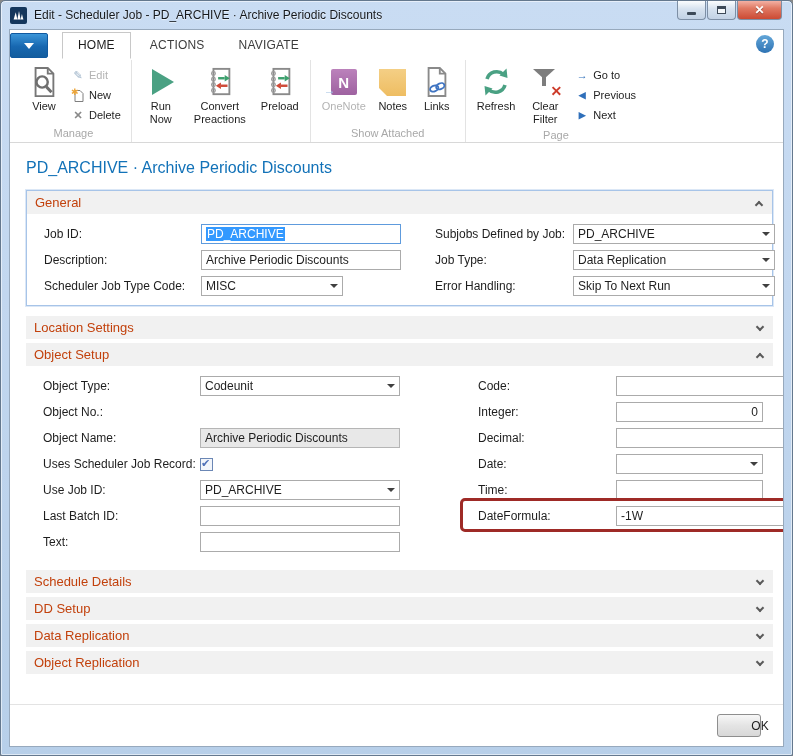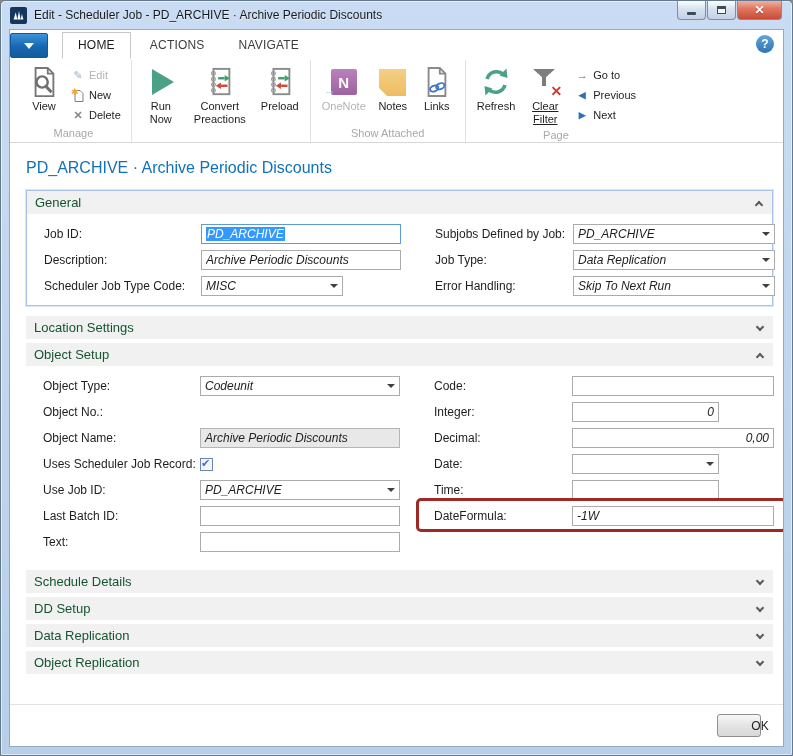--- a/index.html
+++ b/index.html
@@ -66,35 +66,35 @@
   .funnel-x { position:absolute; right:-2px; bottom:-1px; color:#cd3b2a; font-size:14px; font-weight:bold; line-height:1; }
   .arrow-blue { color:#2f6fba; font-weight:bold; }
 
   
   .page-title { font-size:16px; color:#1272b8; margin:16px 10px 13px 16px; }
 
   
   .form-area { margin:0 10px 0 16px; }
   .fasttab-focus { border:1px solid #a7c4e8; box-shadow:0 0 0 1px #dbe7f6; margin-bottom:10px; }
   .sec-header { height:23px; background:#f1f1f1; display:flex; align-items:center; justify-content:space-between; padding:0 10px 0 8px; }
-  .sec-header .sec-label { font-size:13px; color:#14532d; }
+  .sec-header .sec-label { font-size:13px; color:#c2410c; }
   .sec-collapsed { margin-bottom:4px; }
   .chev { display:inline-block; width:6px; height:6px; border-right:2px solid #5a5a5a; border-bottom:2px solid #5a5a5a; }
   .chev.up { transform:rotate(-135deg); margin-top:4px; }
   .chev.down { transform:rotate(45deg); margin-top:-2px; }
 
   .sec-content { display:flex; padding:7px 0 6px 17px; background:#fff; }
   .col-left { width:374px; }
   .col-right { width:355px; margin-left:34px; }
   .frow { display:flex; align-items:center; height:26px; position:relative; }
   .flabel { font-size:12px; color:#1e1e1e; }
   .col-left .flabel { width:157px; }
   .col-right .flabel { width:138px; }
 
-  .tbox { height:20px; border:1px solid #ababab; background:#fff; font-family:"Liberation Sans",sans-serif; font-size:12px; color:#1e1e1e; padding:0 4px;font-style:italic; }
+  .tbox { height:20px; border:1px solid #ababab; background:#fff; font-family:"Liberation Sans",sans-serif; font-size:12px; color:#1e1e1e; padding:0 4px; }
   input.tbox { outline:none; }
   .w-full-l { width:200px; } .w-narrow-l { width:142px; }
   .w-full-r { width:202px; } .w-narrow-r { width:147px; }
   .num { text-align:right; }
   .dd { display:flex; align-items:center; justify-content:space-between; }
   .dd-arrow { width:0; height:0; border-left:4px solid transparent; border-right:4px solid transparent; border-top:4px solid #404040; margin-left:5px; }
   .dd-val { font-size:12px; }
   .dd.num-dd { justify-content:flex-end; }
   .tbox.focused { border-color:#5e9bdd; }
   .sel-text { background:#3399ff; color:#fff; padding:0 1px; }
@@ -280,21 +280,21 @@
             <span class="blabel">Refresh</span>
           </div>
           <div class="bigbtn">
             <span class="bicon">
               <span class="funnel-wrap">
                 <span class="funnel-top"></span>
                   <span class="funnel-stem"></span>
                 <span class="funnel-x">✕</span>
               </span>
             </span>
-            <span class="blabel" style="max-width:40px;text-decoration:underline;">Clear Filter</span>
+            <span class="blabel" style="max-width:40px;">Clear Filter</span>
           </div>
           <div class="smallcol">
             <div class="smallbtn">
               <span class="sicon arrow-blue">→</span>
               <span>Go to</span>
             </div>
             <div class="smallbtn">
               <span class="sicon arrow-blue" style="font-size:9px;">◀</span>
               <span>Previous</span>
             </div>
@@ -365,21 +365,21 @@
 
       <div class="sec-header sec-collapsed">
         <span class="sec-label">Location Settings</span>
         <span class="chev down"></span>
       </div>
 
       <div class="sec-header">
         <span class="sec-label">Object Setup</span>
         <span class="chev up"></span>
       </div>
-      <div class="sec-content" style="padding-bottom:9px;">
+      <div class="sec-content" style="padding-bottom:9px;gap:44px;">
         <div class="col-left">
           <div class="frow">
             <span class="flabel">Object Type:</span>
             <div class="tbox w-full-l dd">
               <span class="dd-val">Codeunit</span>
               <span class="dd-arrow"></span>
             </div>
           </div>
           <div class="frow">
             <span class="flabel">Object No.:</span>

